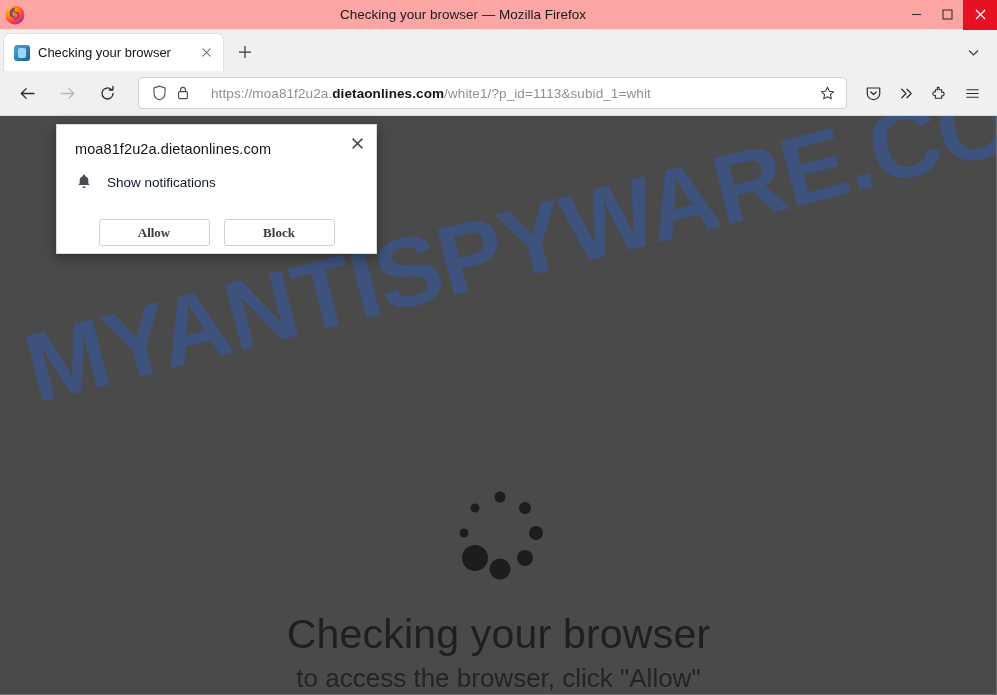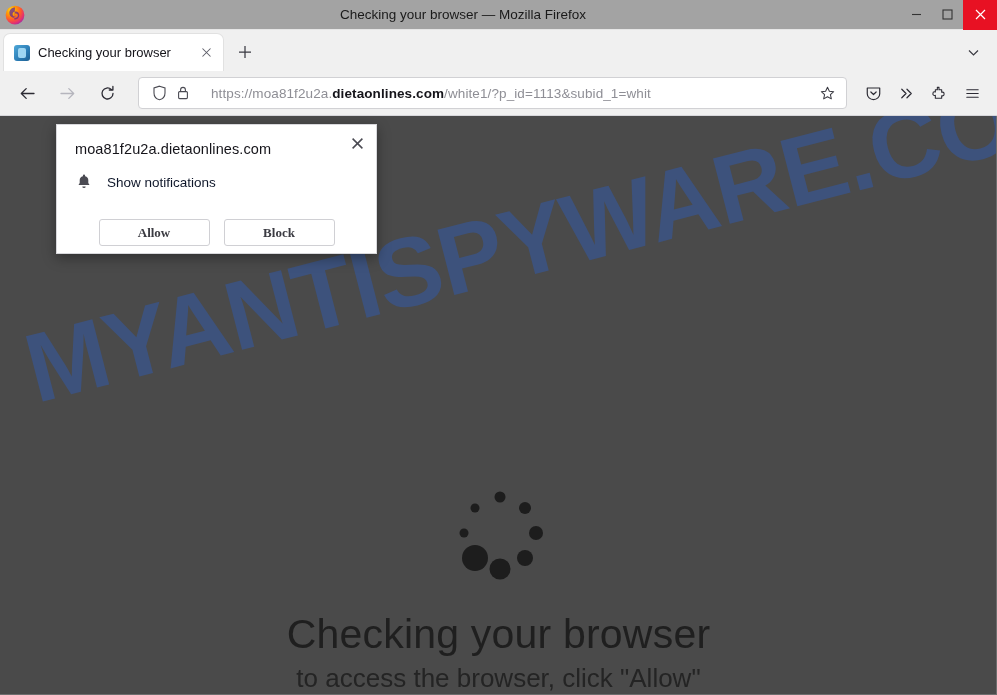--- a/index.html
+++ b/index.html
@@ -6,21 +6,21 @@
   html, body {
     width: 997px; height: 695px;
     font-family: "Liberation Sans", sans-serif;
     overflow: hidden; background: #fff;
   }
   #app { position: relative; width: 997px; height: 695px; }
 
   
   .titlebar {
     position: absolute; left: 0; top: 0; width: 997px; height: 30px;
-    background: #a3a3a3; border-bottom: 1px solid #e6e6e6;
+    background: #fca5a5; border-bottom: 1px solid #e6e6e6;
     display: flex; align-items: center;
   }
   .ff-logo { width: 20px; height: 20px; margin-left: 5px; flex: 0 0 auto; }
   .title-text {
     flex: 1 1 auto; text-align: center; font-size: 13.5px; color: #1a1a1a;
     white-space: nowrap; overflow: hidden;
   }
   .wincontrols { display: flex; height: 30px; flex: 0 0 auto; }
   .wc {
     width: 31px; height: 30px; display: flex; align-items: center;

